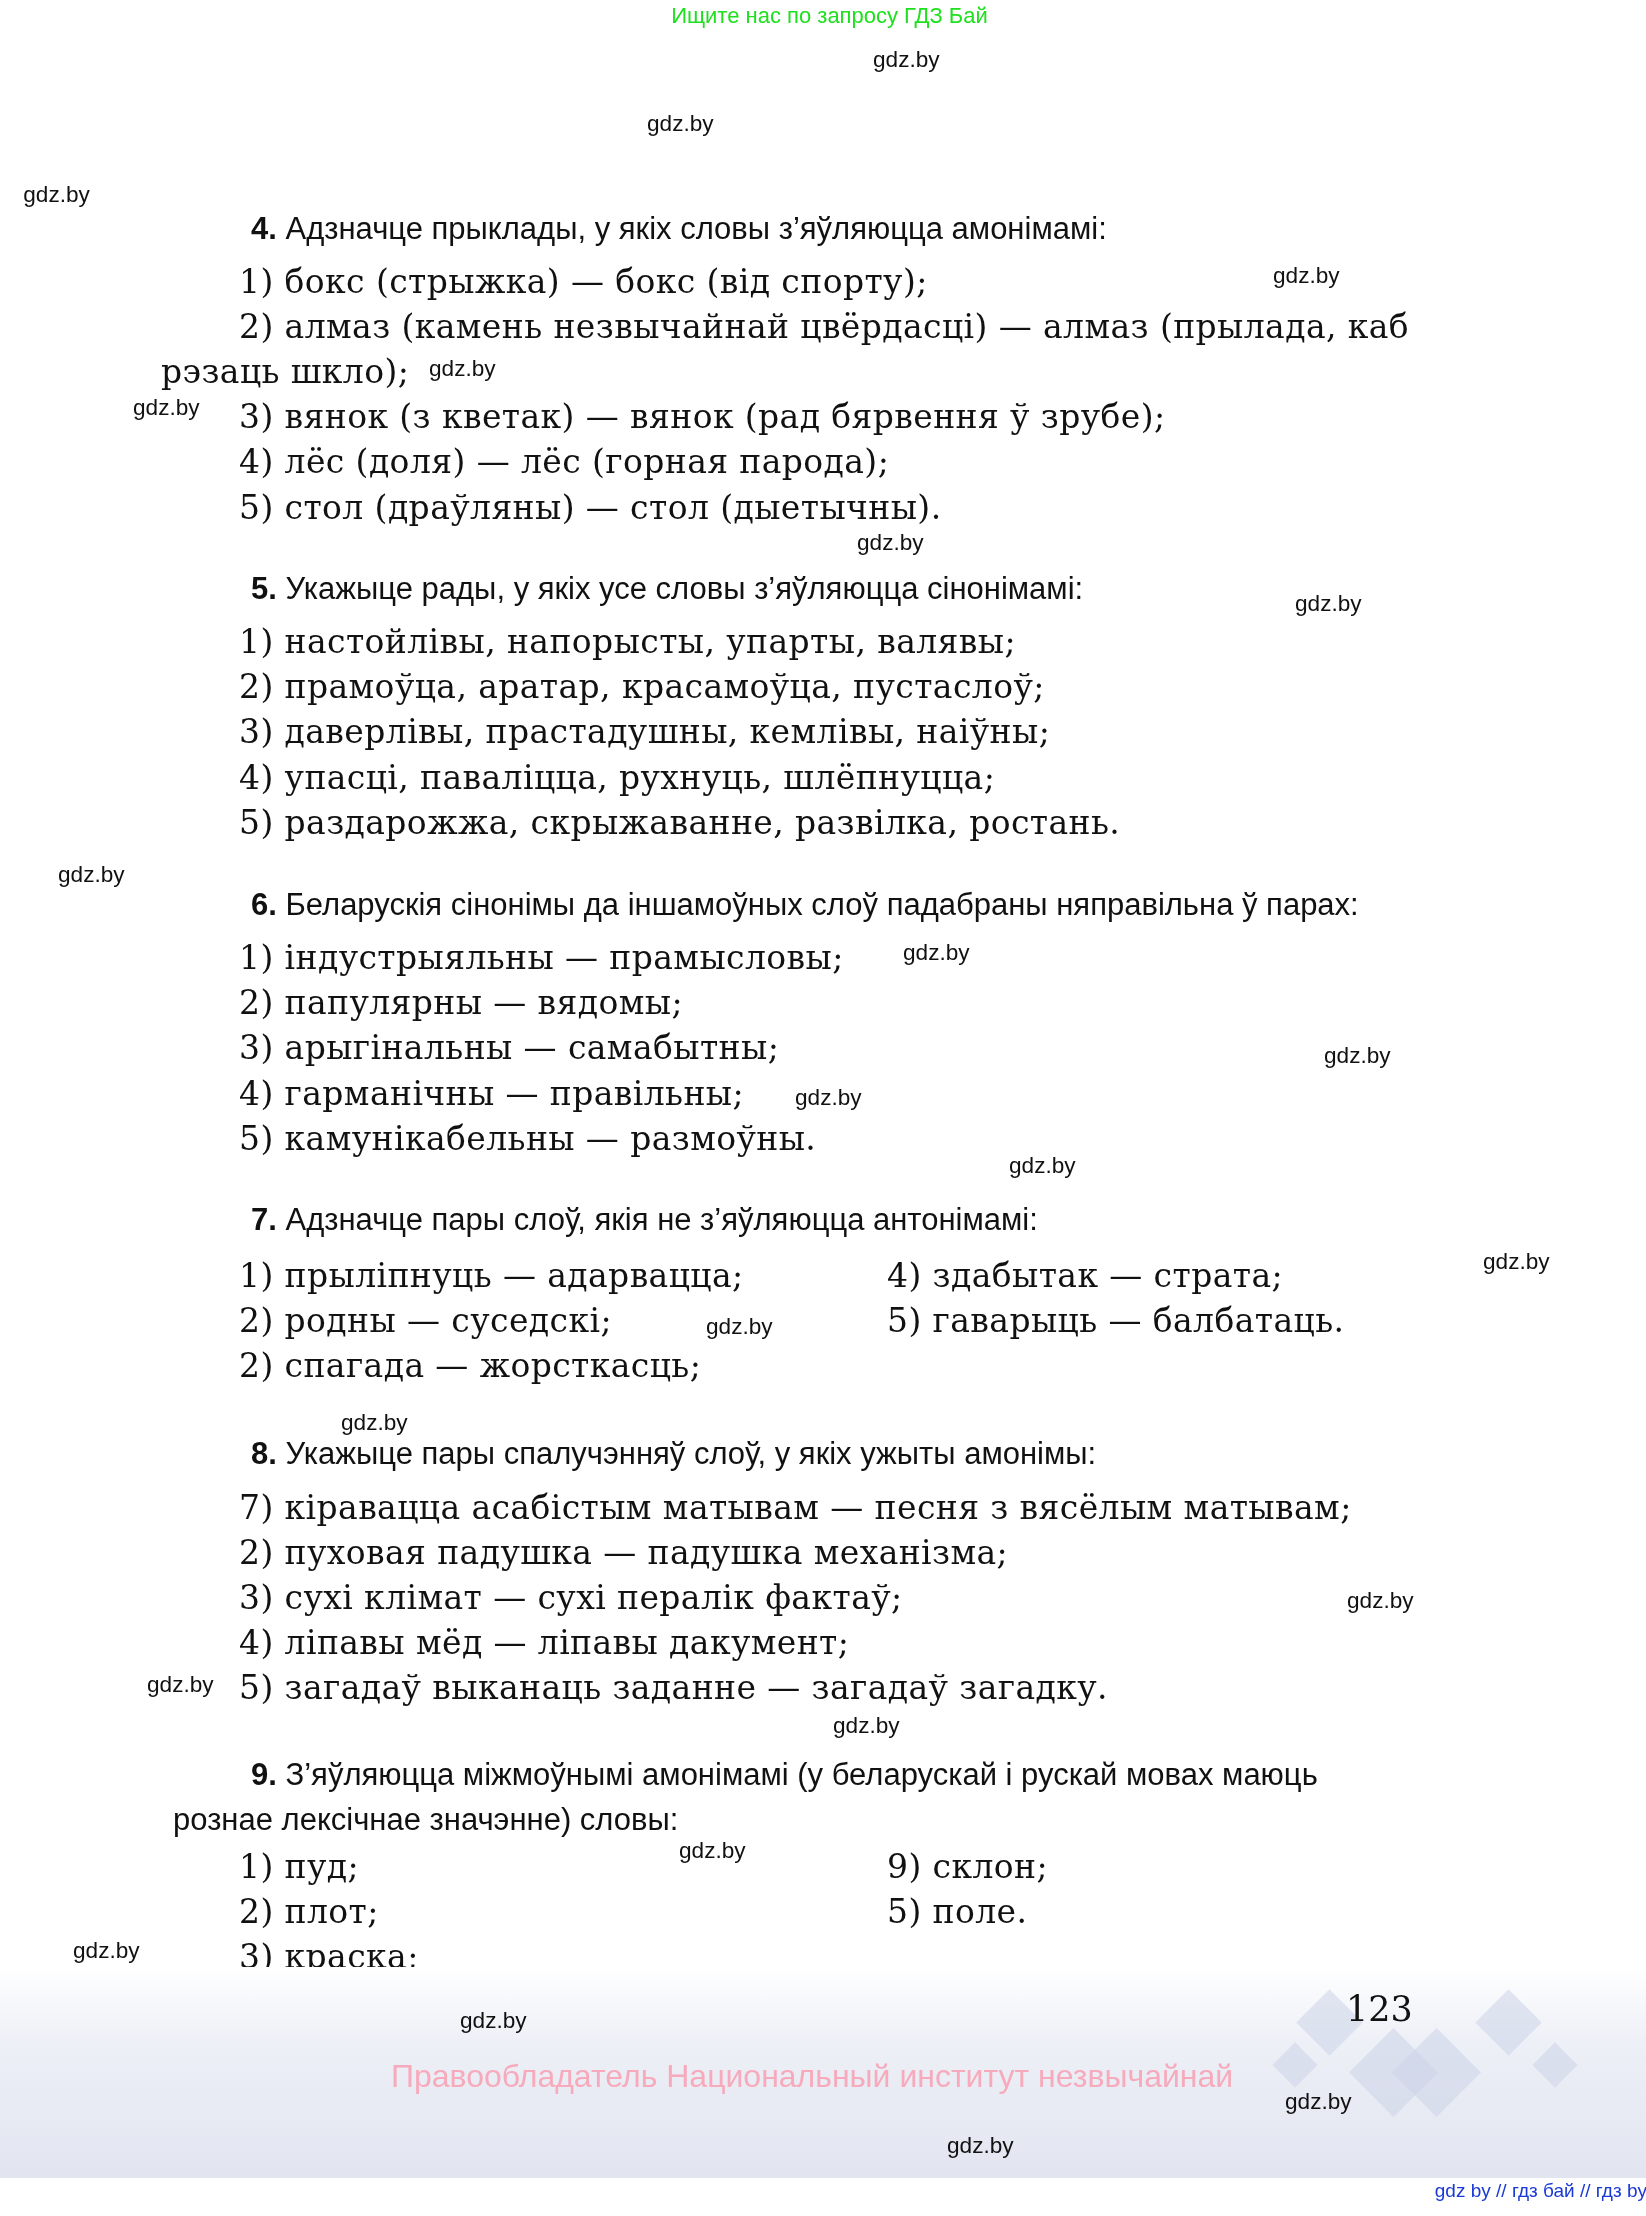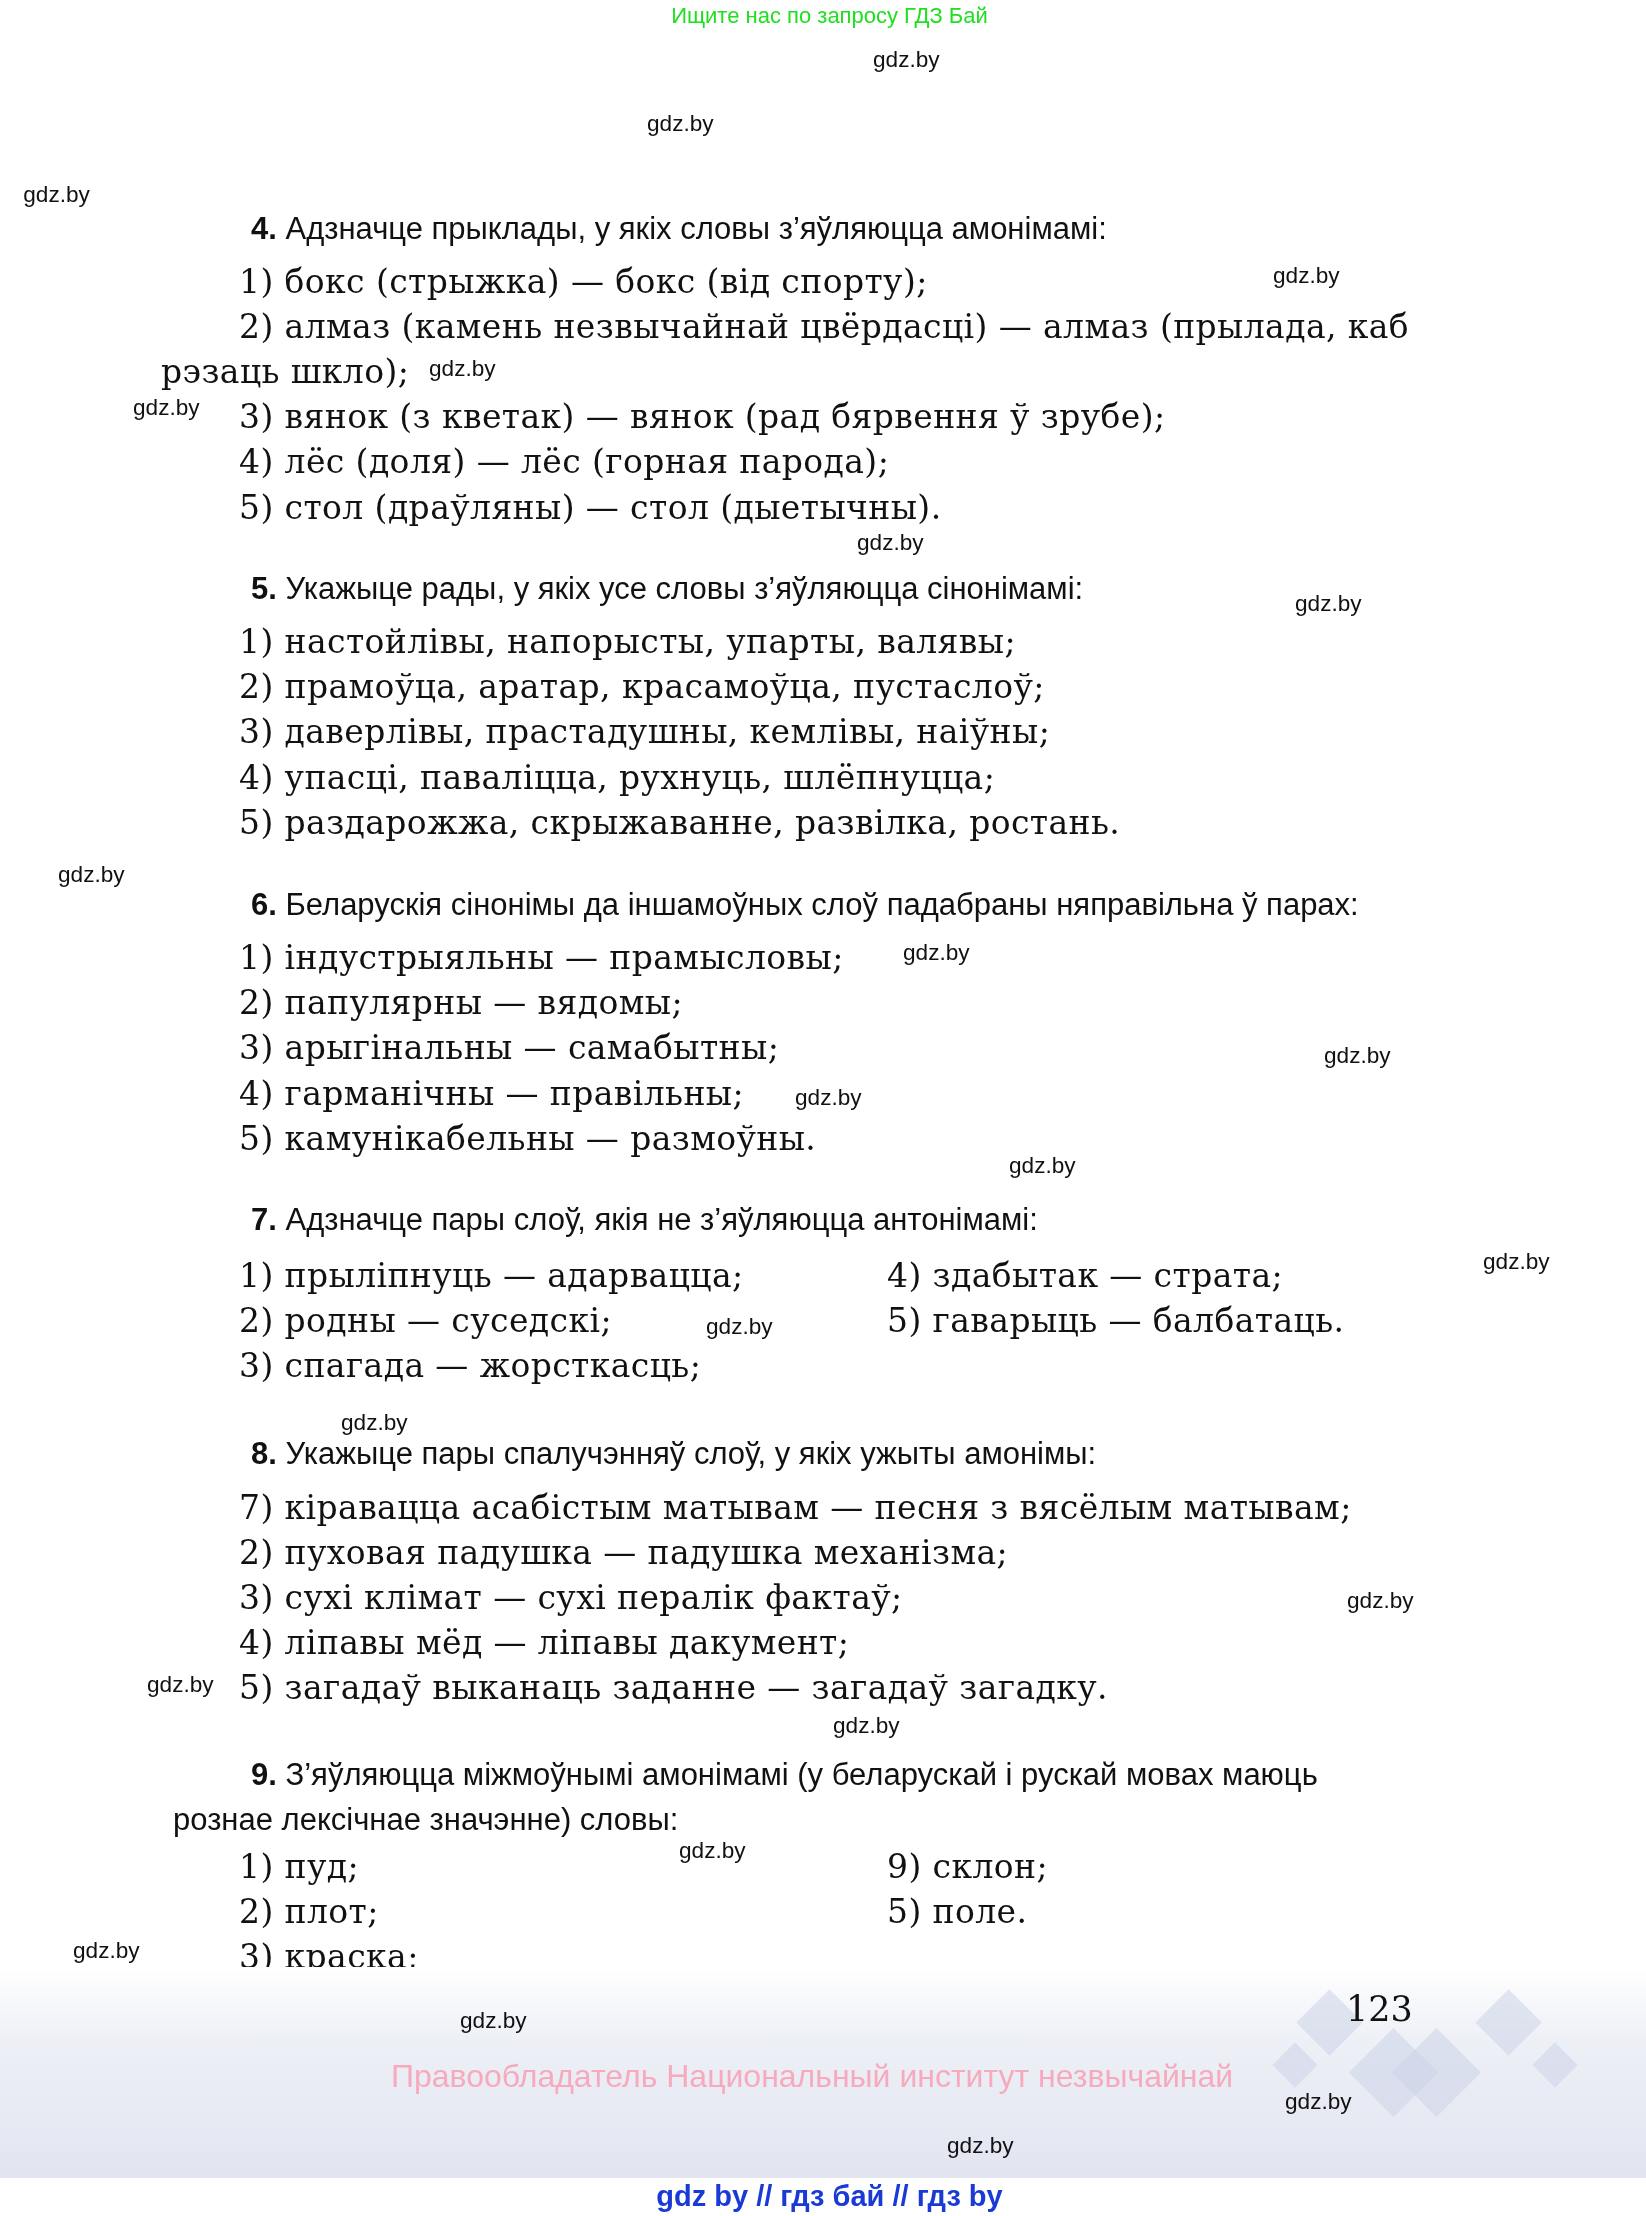--- a/index.html
+++ b/index.html
@@ -18,21 +18,21 @@
   .task-head b { font-weight: bold; }
   .item { font-size: 33px; letter-spacing: 0.4px; }
 
   .footer-band {
     position: absolute; left: 0; top: 1967px; width: 1647px; height: 211px;
     background: linear-gradient(to bottom, #ffffff 0%, #eef0f7 35%, #e2e4f0 100%);
   }
   .diamond { position: absolute; background: #ccd3e8; opacity: 0.55; transform: rotate(45deg); }
   .page-num { font-size: 35px; }
   .copyright { font-size: 32px; color: #f6aabb; }
-  .footer-links { left: 0; right: 0; top: 2180px; text-align: center; font-size: 29px; color: #1a3ad6; font-weight: bold; }
+  .footer-links { left: 0; right: 0; top: 2180px; text-align: right; font-size: 19px; color: #1a3ad6; }
 </style>
 </head>
 <body>
 
 <div class="abs sans top-banner">Ищите нас по запросу ГДЗ Бай</div>
 
 <div class="abs sans wm" style="left:861px;top:47px">gdz.by</div>
 <div class="abs sans wm" style="left:635px;top:111px">gdz.by</div>
 <div class="abs sans wm" style="left:11.3px;top:182px">gdz.by</div>
 <div class="abs sans wm" style="left:1261px;top:263px">gdz.by</div>
@@ -72,21 +72,21 @@
 <div class="abs sans task-head" style="left:239px;top:887px"><b>6.</b> <span>Беларускія сінонімы да іншамоўных слоў падабраны няправільна ў парах:</span></div>
 <div class="abs serif item" style="left:239px;top:938px">1) індустрыяльны — прамысловы;</div>
 <div class="abs serif item" style="left:239px;top:983px">2) папулярны — вядомы;</div>
 <div class="abs serif item" style="left:239px;top:1028px">3) арыгінальны — самабытны;</div>
 <div class="abs serif item" style="left:239px;top:1074px">4) гарманічны — правільны;</div>
 <div class="abs serif item" style="left:239px;top:1119px">5) камунікабельны — размоўны.</div>
 
 <div class="abs sans task-head" style="left:239px;top:1202px"><b>7.</b> <span>Адзначце пары слоў, якія не з’яўляюцца антонімамі:</span></div>
 <div class="abs serif item" style="left:239px;top:1256px">1) прыліпнуць — адарвацца;</div>
 <div class="abs serif item" style="left:239px;top:1301px">2) родны — суседскі;</div>
-<div class="abs serif item" style="left:239px;top:1346px">3) спагада — жорсткасць;</div>
+<div class="abs serif item" style="left:239px;top:1346px">2) спагада — жорсткасць;</div>
 <div class="abs serif item" style="left:887px;top:1256px">4) здабытак — страта;</div>
 <div class="abs serif item" style="left:887px;top:1301px">5) гаварыць — балбатаць.</div>
 
 <div class="abs sans task-head" style="left:239px;top:1436px"><b>8.</b> <span>Укажыце пары спалучэнняў слоў, у якіх ужыты амонімы:</span></div>
 <div class="abs serif item" style="left:239px;top:1488px">7) кіравацца асабістым матывам — песня з вясёлым матывам;</div>
 <div class="abs serif item" style="left:239px;top:1533px">2) пуховая падушка — падушка механізма;</div>
 <div class="abs serif item" style="left:239px;top:1578px">3) сухі клімат — сухі пералік фактаў;</div>
 <div class="abs serif item" style="left:239px;top:1623px">4) ліпавы мёд — ліпавы дакумент;</div>
 <div class="abs serif item" style="left:239px;top:1668px">5) загадаў выканаць заданне — загадаў загадку.</div>
 

